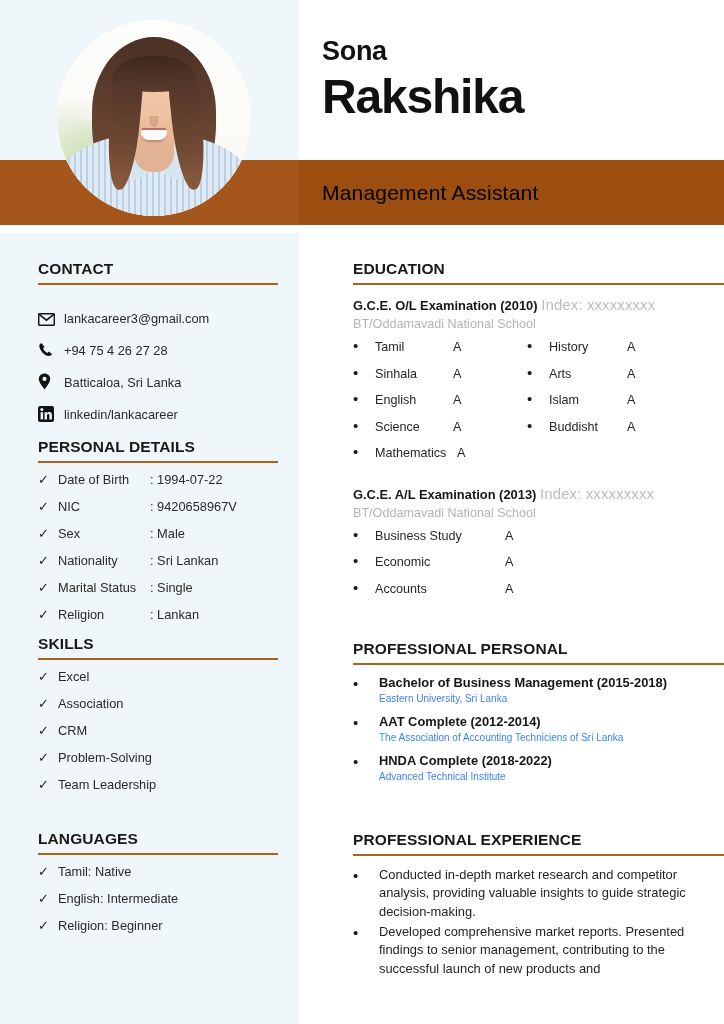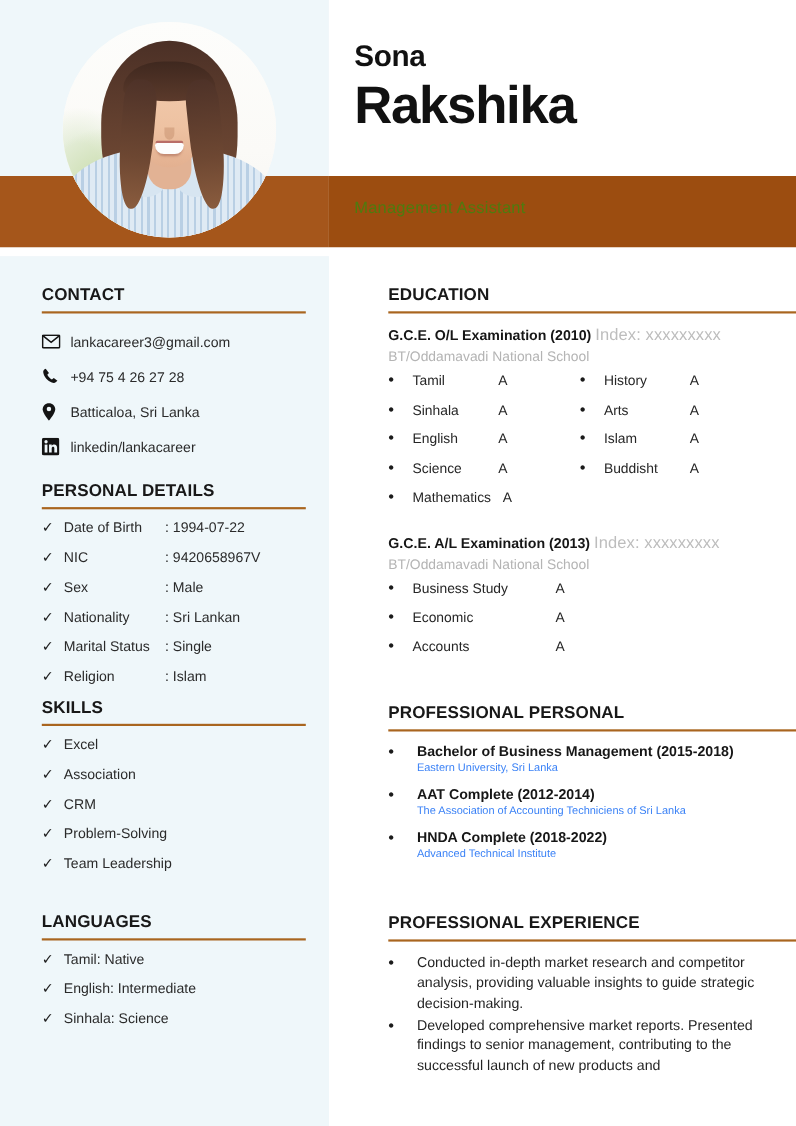--- a/index.html
+++ b/index.html
@@ -52,22 +52,22 @@
   #sidebar-below-banner {
     position: absolute;
     left: 0; top: 233px;
     width: 299px; height: 791px;
     background: #eff7fa;
   }
 
   #job-title {
     position: absolute;
     left: 322px; top: 181px;
-    font-size: 15px;
-    color: #4d7c0f;
+    font-size: 21px;
+    color: #000000;
     letter-spacing: .2px;
   }
 
   #name-block {
     position: absolute;
     left: 322px; top: 38px;
     color: #111111;
   }
   #first-name {
     font-size: 27px;
@@ -203,21 +203,21 @@
     background: #a9651f;
     margin-top: 5px;
   }
 
   
   .side-sec { position: absolute; left: 38px; width: 240px; }
   .side-sec .sec-h { font-size: 15.5px; }
 
   .contact-row {
     display: flex;
-    align-items: center;
+    align-items: flex-end;
     height: 32px;
   }
   .contact-row .ico {
     width: 26px;
     flex: 0 0 26px;
     display: flex; align-items: center; justify-content: flex-start;
     color: #141414;
   }
   .contact-row .txt {
     font-size: 12.8px;
@@ -413,21 +413,21 @@
         <span class="pd-value">: Sri Lankan</span>
       </div>
       <div class="check-row">
         <span class="tick">✓</span>
         <span class="pd-label">Marital Status</span>
         <span class="pd-value">: Single</span>
       </div>
       <div class="check-row">
         <span class="tick">✓</span>
         <span class="pd-label">Religion</span>
-        <span class="pd-value">: Islam</span>
+        <span class="pd-value">: Lankan</span>
       </div>
     </div>
   </div>
 
   <div class="side-sec" style="top:635px;">
     <div class="sec-h">SKILLS</div>
     <div class="rule"></div>
     <div style="margin-top:9px;">
       <div class="check-row">
         <span class="tick">✓</span>
@@ -459,21 +459,21 @@
       <div class="check-row">
         <span class="tick">✓</span>
         <span>Tamil: Native</span>
       </div>
       <div class="check-row">
         <span class="tick">✓</span>
         <span>English: Intermediate</span>
       </div>
       <div class="check-row">
         <span class="tick">✓</span>
-        <span>Sinhala: Science</span>
+        <span>Religion: Beginner</span>
       </div>
     </div>
   </div>
 
   <div class="main-sec" style="top:260px;">
     <div class="sec-h">EDUCATION</div>
     <div class="rule"></div>
 
     <div class="edu-title">
       <span>G.C.E. O/L Examination (2010)</span>

